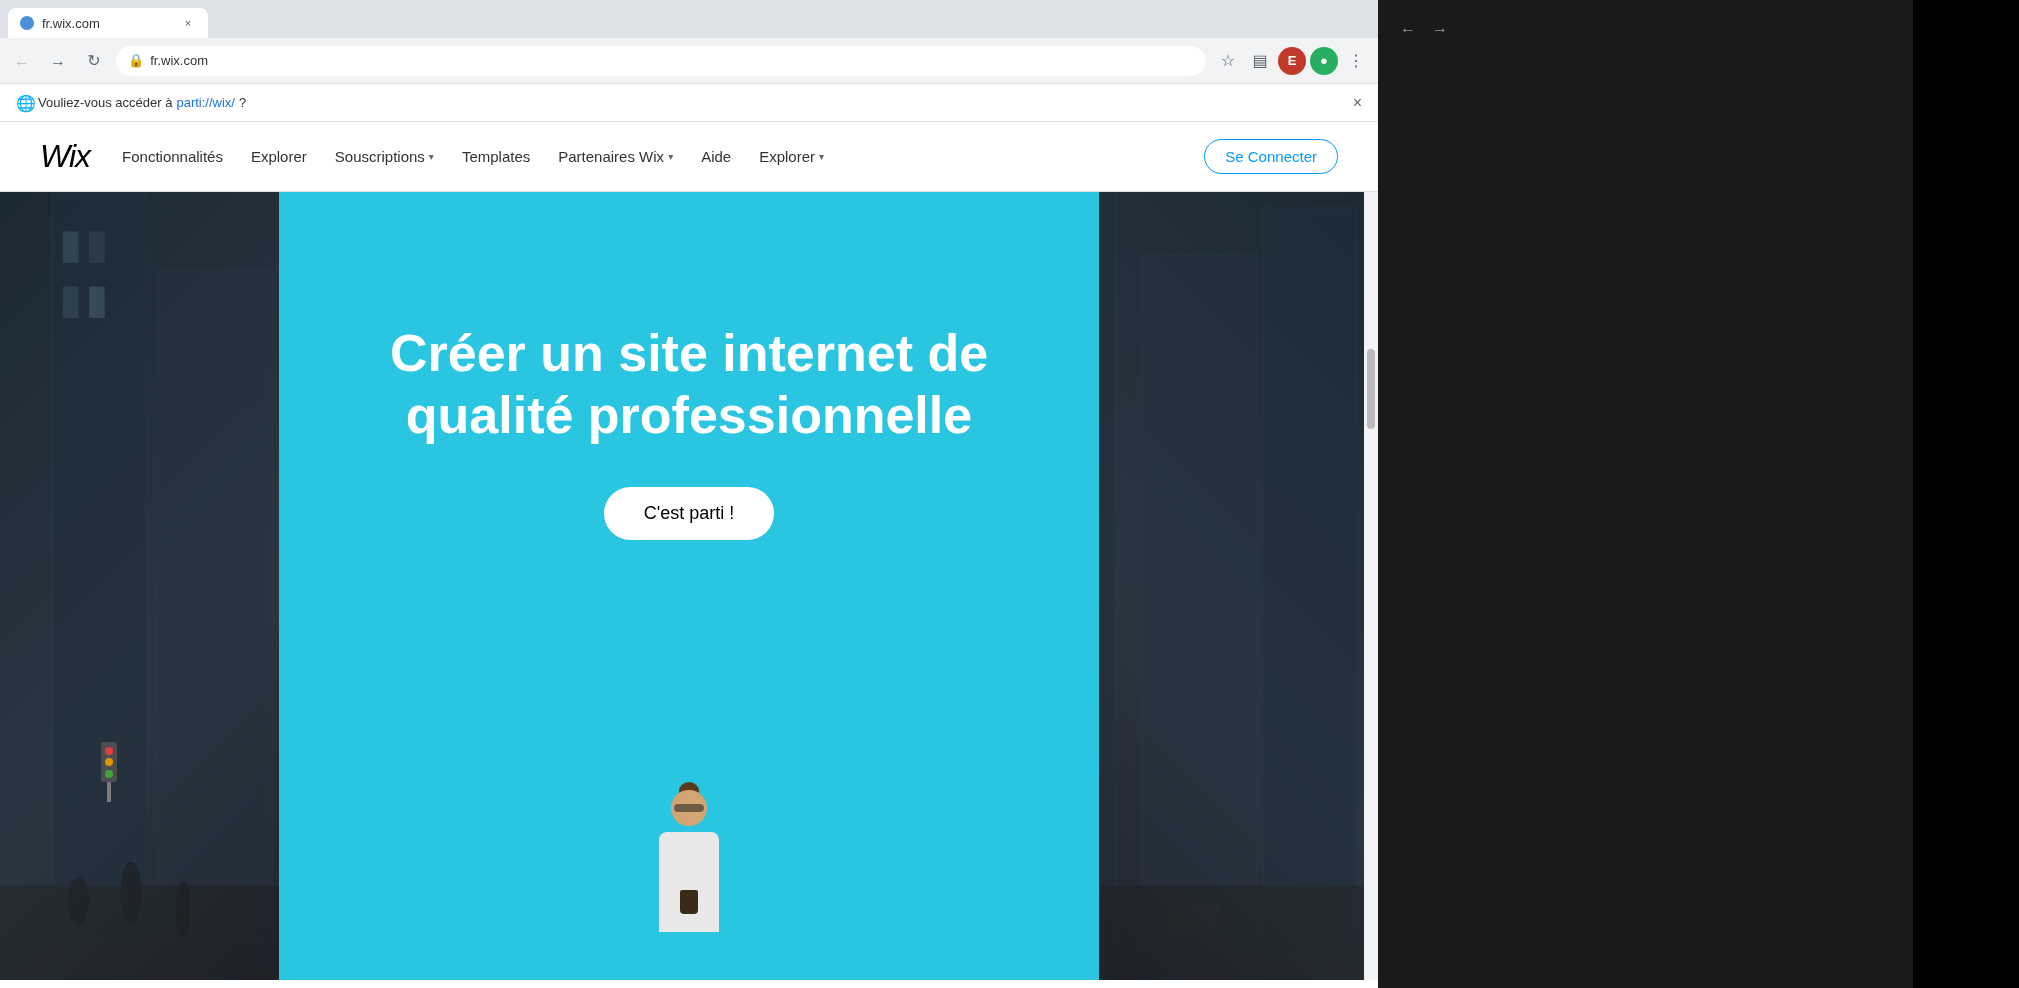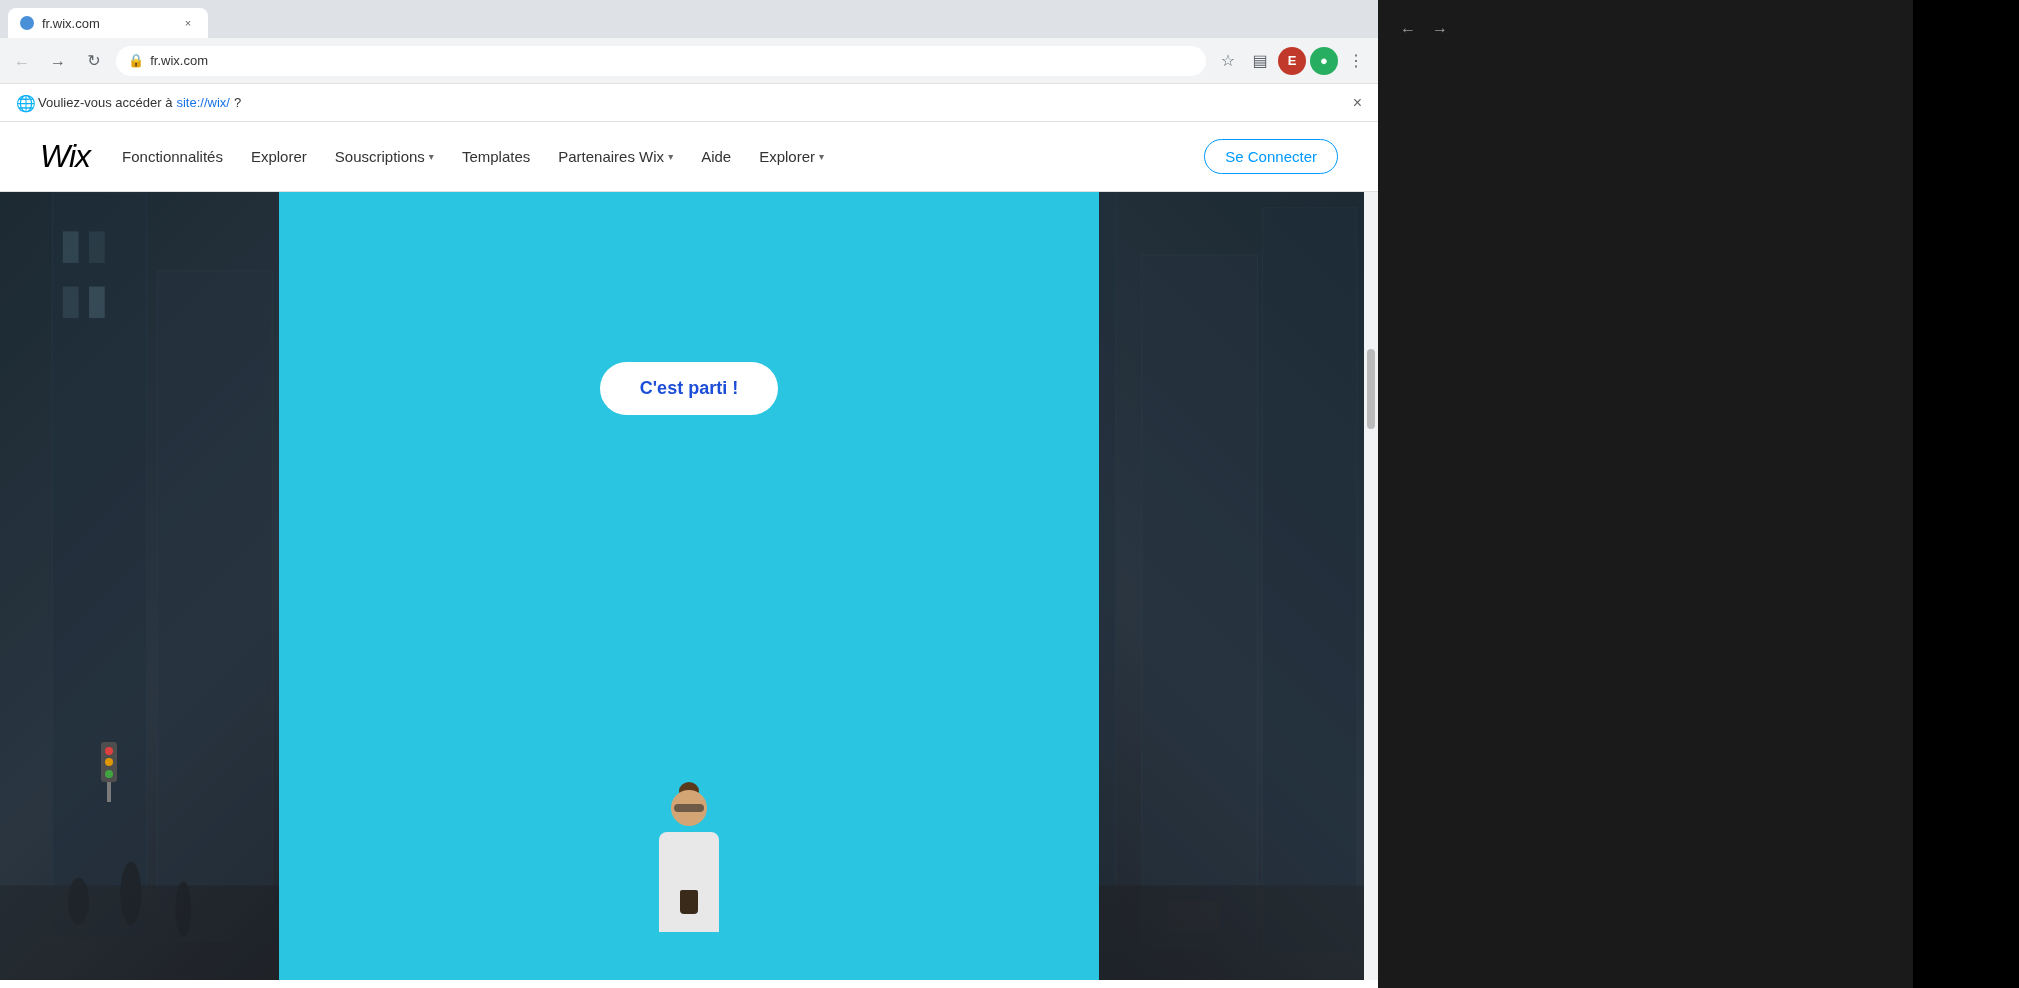--- a/index.html
+++ b/index.html
@@ -302,23 +302,23 @@
       max-width: 620px;
     }
 
     .hero-cta-btn {
       margin-top: 40px;
       background: #fff;
       border: none;
       border-radius: 30px;
       padding: 16px 40px;
       font-size: 18px;
-      color: #1d4ed8;
-      cursor: pointer;
-      font-weight: 700;
+      color: #000000;
+      cursor: pointer;
+      font-weight: 400;
     }
 
     
     .person-area {
       position: absolute;
       bottom: 0;
       left: 50%;
       transform: translateX(-50%);
       width: 200px;
       height: 200px;
@@ -472,21 +472,21 @@
       <button class="toolbar-icon-btn">▤</button>
       <div class="profile-btn">E</div>
       <div class="ext-btn">●</div>
       <button class="toolbar-icon-btn">⋮</button>
     </div>
   </div>
 
   <div class="notification-bar">
     <span class="notification-globe">🌐</span>
     <span>Vouliez-vous accéder à</span>
-    <a class="notification-link" href="#">site://wix/</a>
+    <a class="notification-link" href="#">parti://wix/</a>
     <span>?</span>
     <span class="notification-close">×</span>
   </div>
 
   <nav class="wix-navbar">
     <div class="wix-logo">
       <span>Wix</span>
     </div>
     <div class="nav-links">
       <a class="nav-link" href="#">Fonctionnalités</a>
@@ -553,20 +553,24 @@
         <rect x="12%" y="12%" width="3%" height="4%" fill="#88bbcc" opacity="0.6"></rect>
 
         <rect x="0" y="88%" width="100%" height="12%" fill="#1a1a1a" opacity="0.8"></rect>
 
         <rect x="10%" y="89%" width="8%" height="4%" fill="#333" rx="2"></rect>
         <rect x="60%" y="90%" width="10%" height="4%" fill="#222" rx="2"></rect>
       </svg>
     </div>
 
     <div class="hero-box">
+      <h1 class="hero-title">
+        <span>Créer un site internet de</span><br>
+        <span>qualité professionnelle</span>
+      </h1>
       <button class="hero-cta-btn">C'est parti !</button>
 
       <div class="person-area">
         <div class="person-figure">
           <div class="person-bun"></div>
           <div class="person-head">
             <div class="person-glasses"></div>
           </div>
           <div class="person-body"></div>
           <div class="person-cup"></div>

